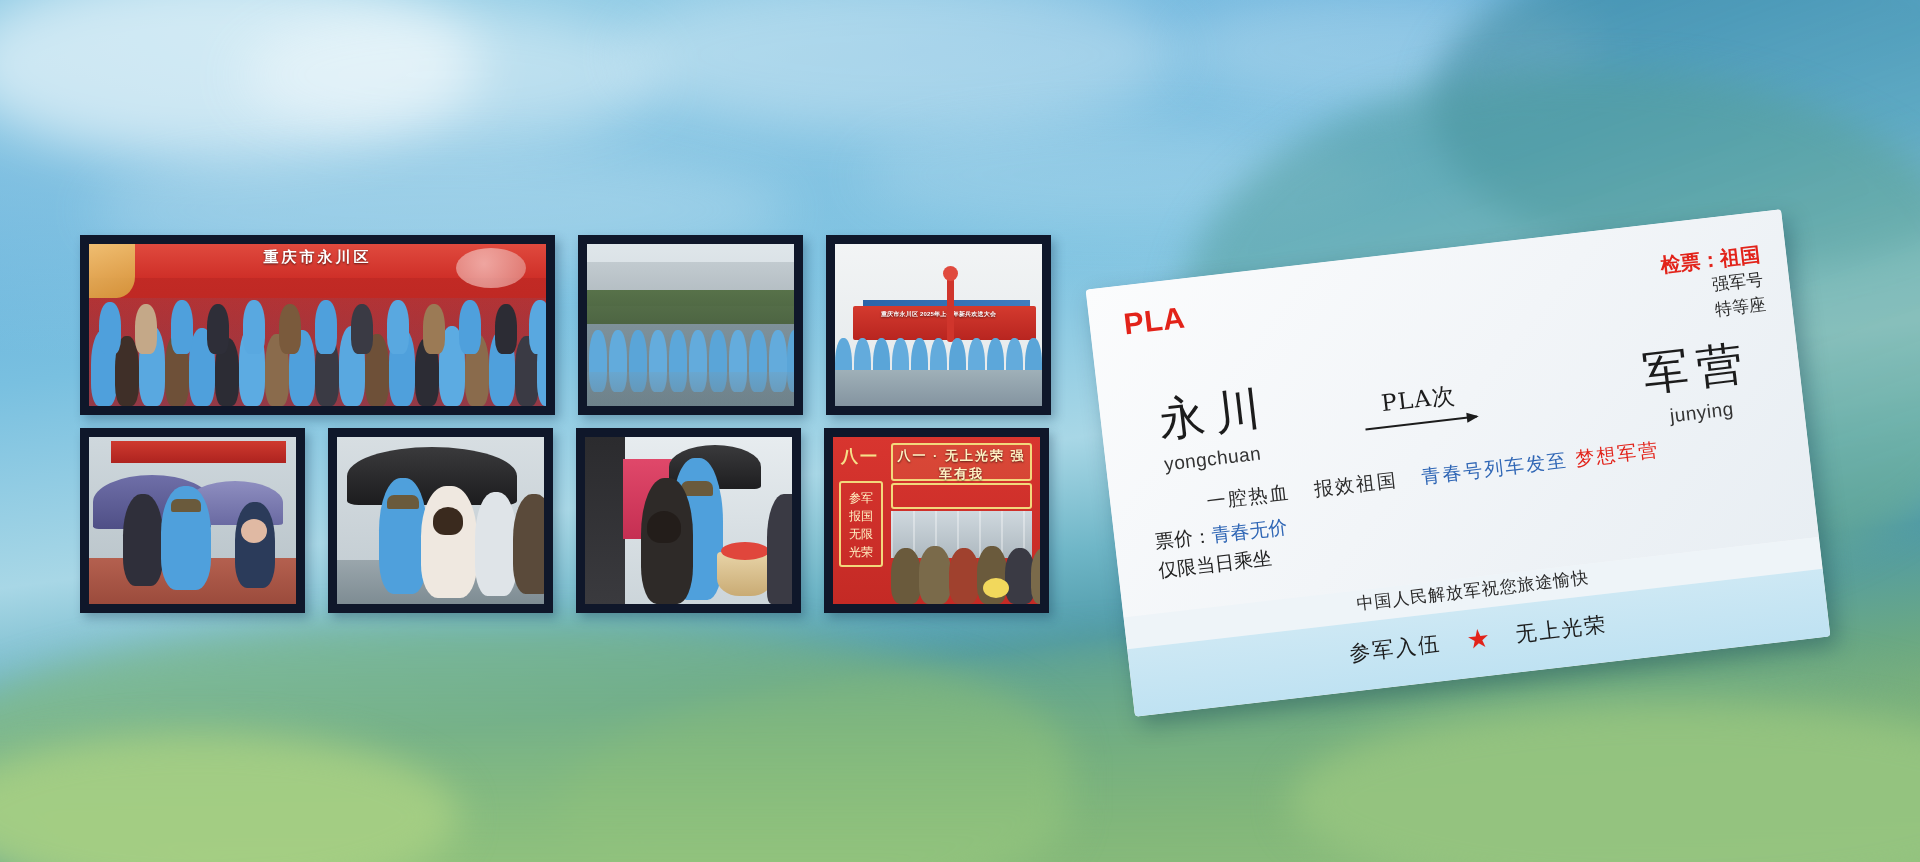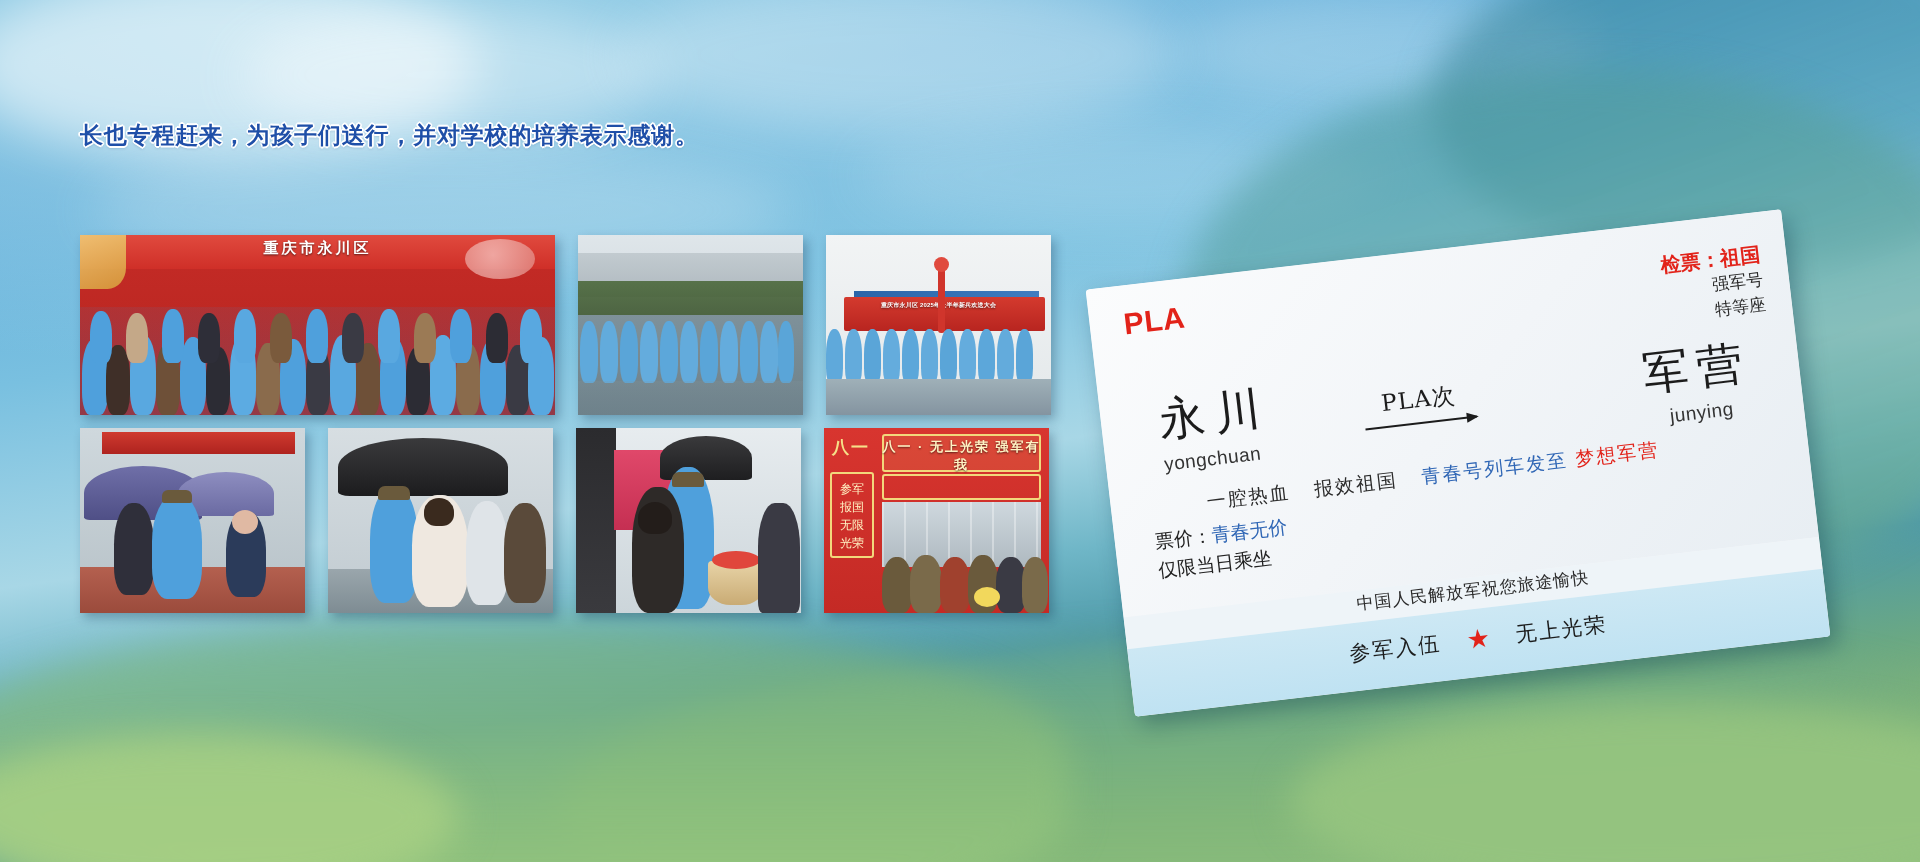--- a/index.html
+++ b/index.html
@@ -50,21 +50,21 @@
       -1.2px -1.2px #ffffff, 1.2px -1.2px #ffffff, -1.2px 1.2px #ffffff, 1.2px 1.2px #ffffff,
       0 2px 3px rgba(20,60,120,.30);
   }
   #headline .l1{display:block;text-indent:56px;}
   #headline .l2{display:block;}
   #headline .l3{display:block;text-align:left;}
 
   
   .photo{
     position:absolute;background:#0f172a;
-    padding:0;box-sizing:border-box;
+    padding:9px;box-sizing:border-box;
     box-shadow:4px 5px 10px rgba(10,40,70,.30);
     overflow:hidden;
   }
   .photo .inner{width:100%;height:100%;position:relative;overflow:hidden;}
   .cap{
     position:absolute;left:0;right:0;top:0;
     text-align:center;font-size:9px;color:#fff;font-weight:bold;
     text-shadow:0 1px 2px rgba(0,0,0,.6);
     pointer-events:none;
   }
@@ -128,21 +128,20 @@
   <div class="cloud c6"></div>
   <div class="wave w4"></div>
   <div class="wave w3"></div>
   <div class="wave w2"></div>
   <div class="wave w1"></div>
   <div class="wave w5"></div>
   <div class="wave w6"></div>
 </div>
 
 <div id="headline">
-  <span class="l3">长也专程赶来，为孩子们送行，并对学校的培养表示感谢。</span>
 </div>
 
 <div class="photo" style="left:80px;top:235px;width:475px;height:180px;">
   <div class="inner">
     <div style="position:absolute;inset:0;background:linear-gradient(180deg,#d9352f 0%,#c22a25 18%,#b4241f 100%);"></div>
     <div style="position:absolute;left:0;right:0;top:0;height:34px;background:linear-gradient(180deg,#e04a3e,#cf2f28);"></div>
     <div style="position:absolute;left:0;top:0;width:46px;height:54px;background:linear-gradient(160deg,#f2d27a,#d9a33c);opacity:.85;border-radius:0 0 40% 0;"></div>
     <div style="position:absolute;right:20px;top:4px;width:70px;height:40px;background:radial-gradient(circle at 40% 40%,#f7c9c5,#e28b84);border-radius:50%;opacity:.75;"></div>
     <div class="cap" style="top:4px;font-size:15px;letter-spacing:3px;">重庆市永川区</div>
     <div style="position:absolute;left:0;right:0;top:34px;bottom:0;">

